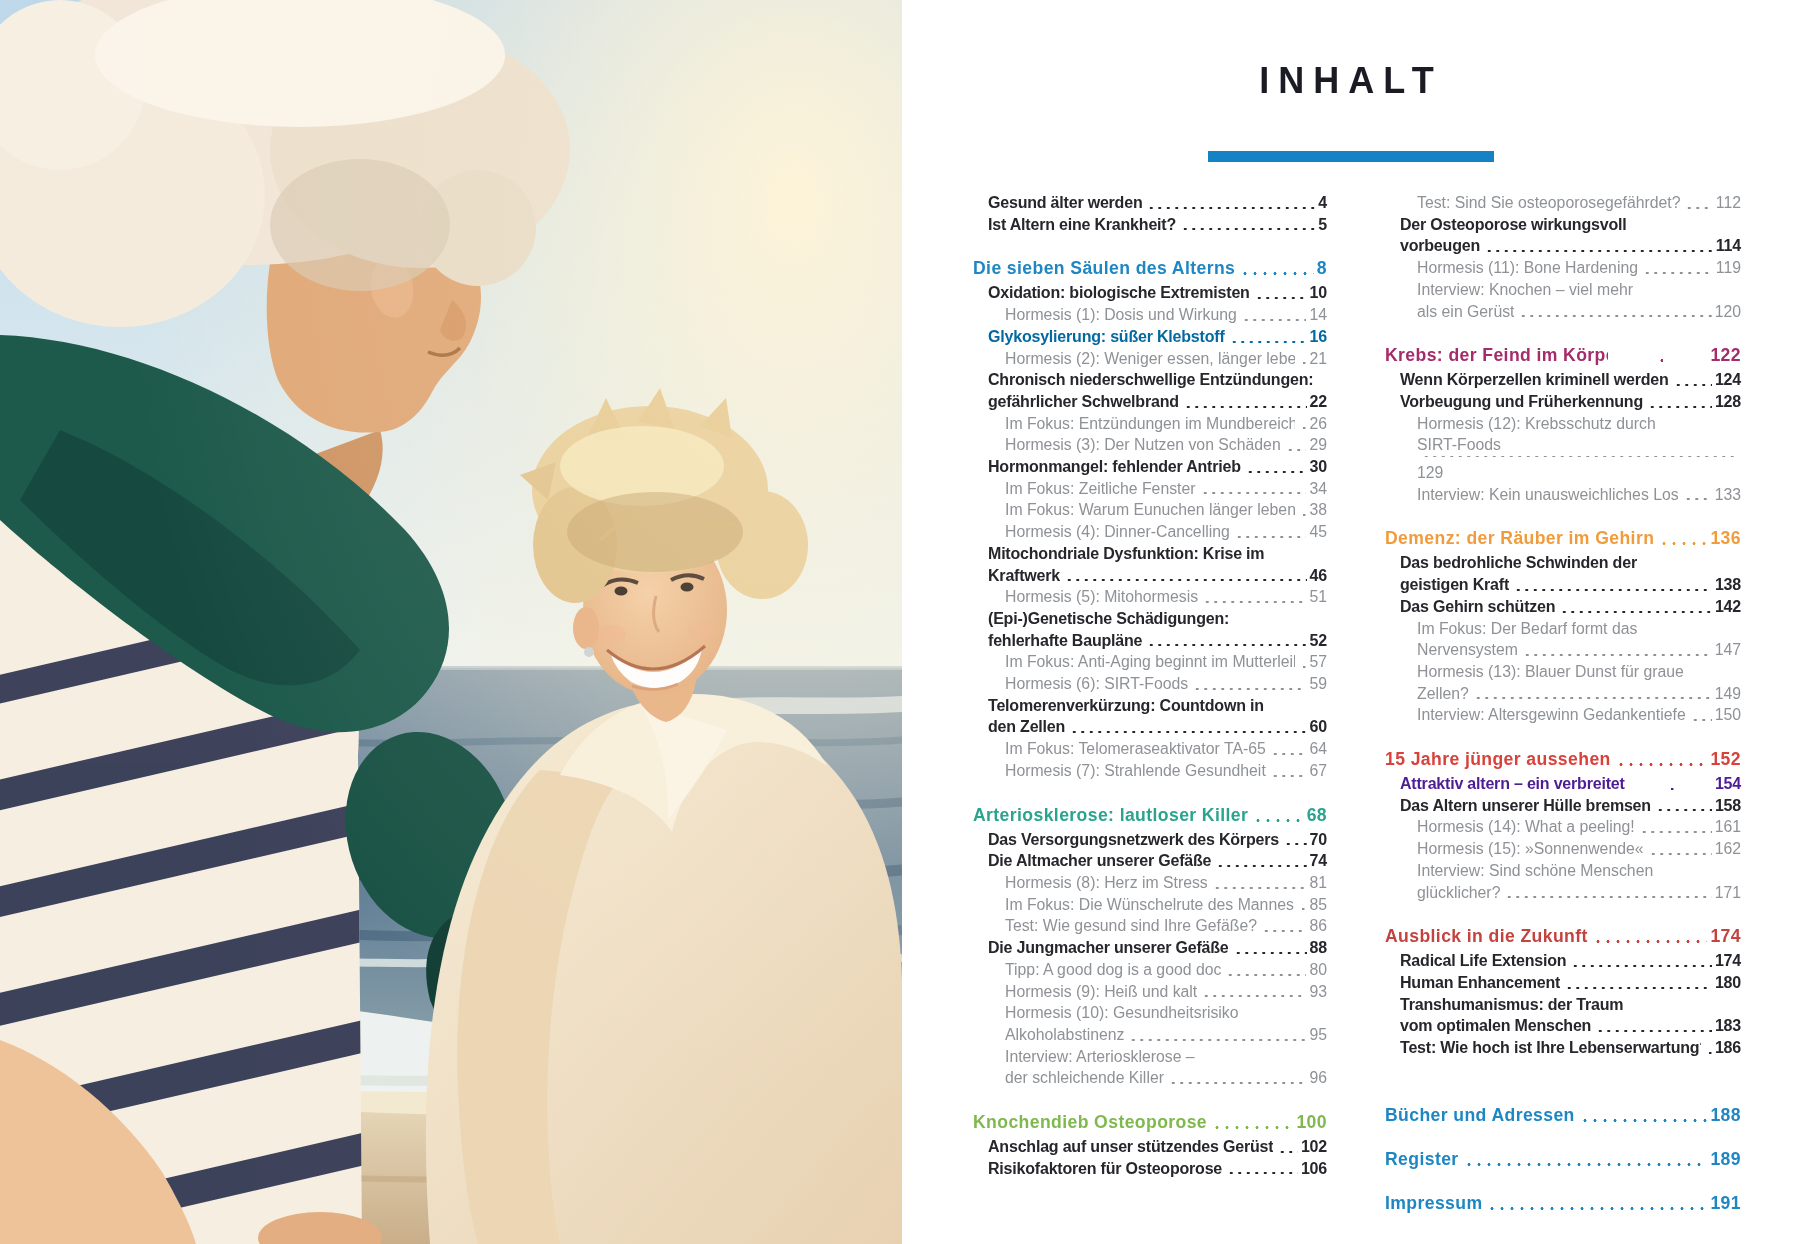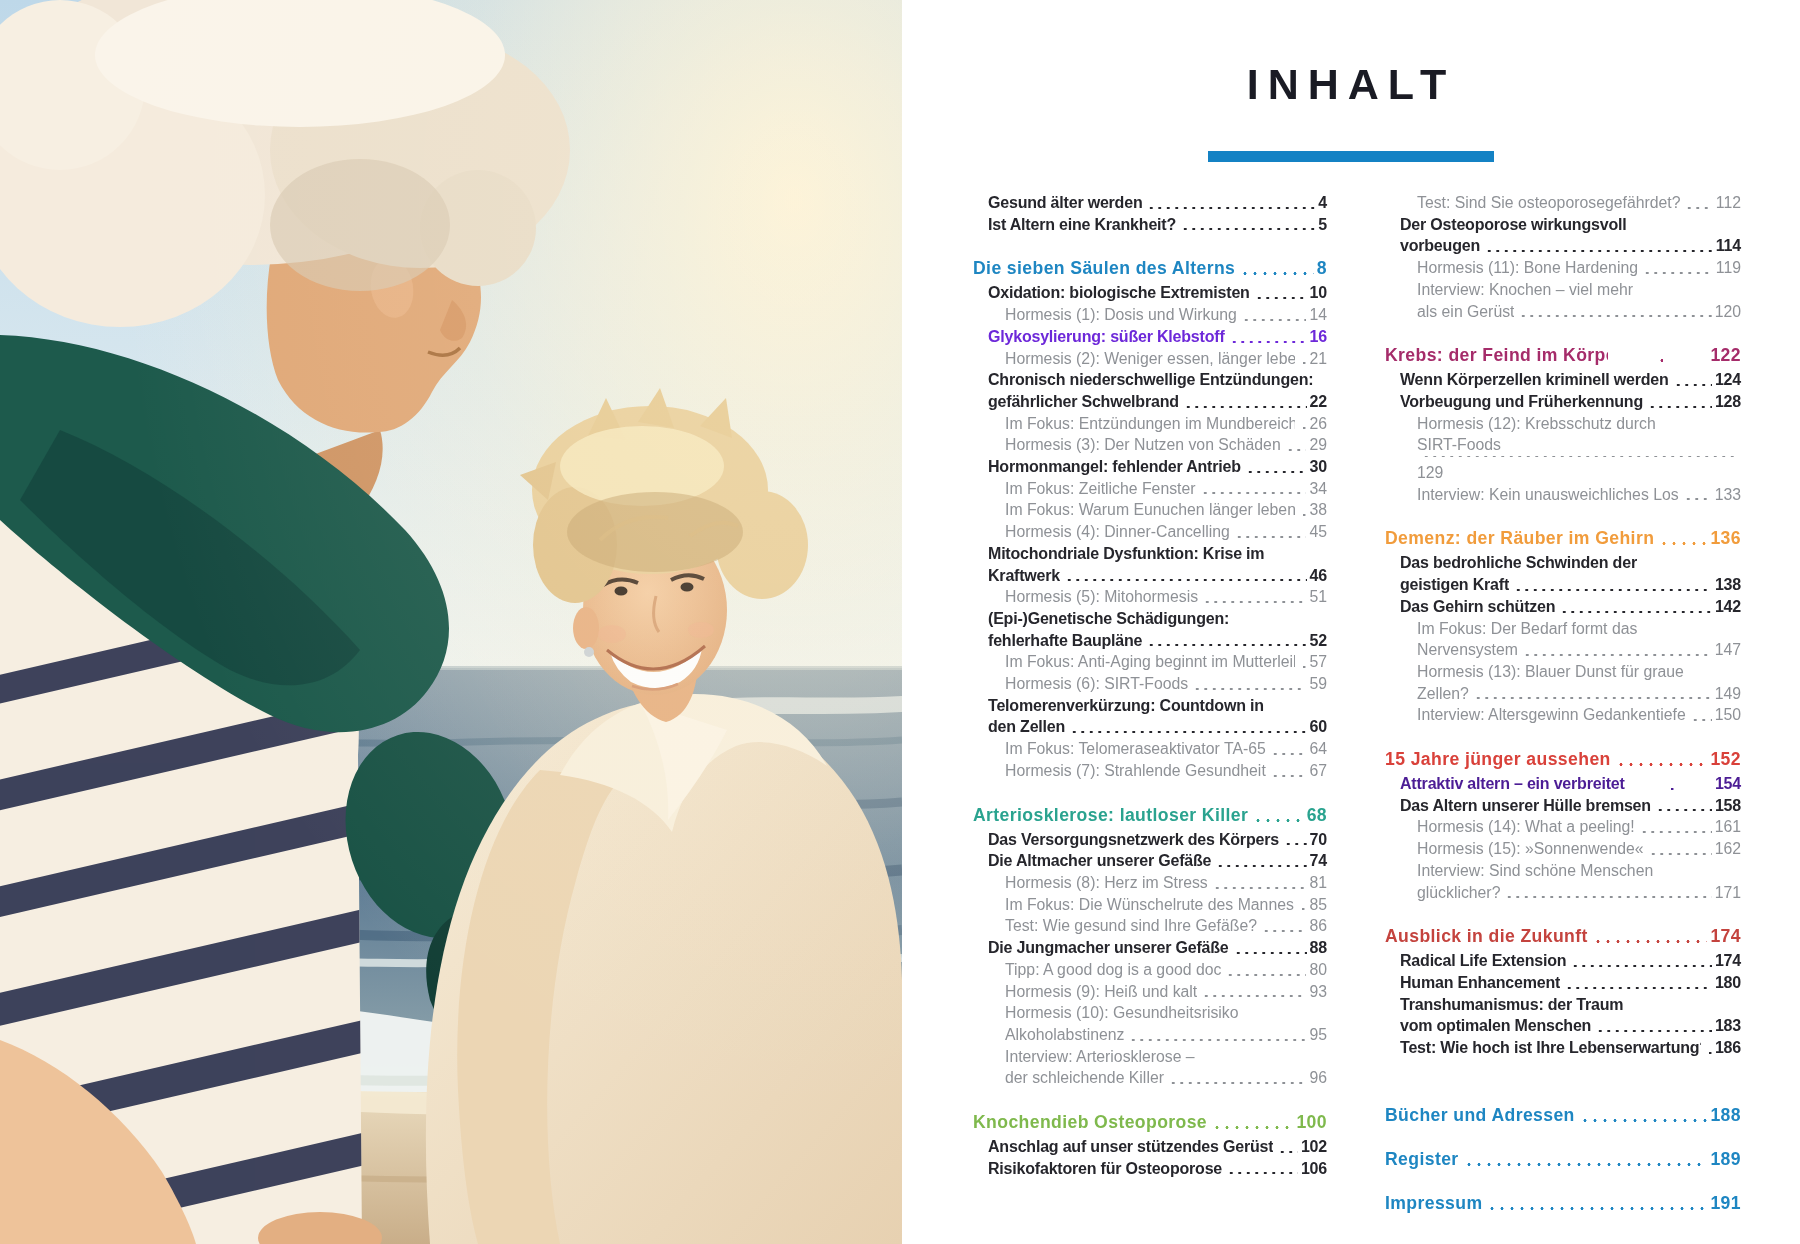--- a/index.html
+++ b/index.html
@@ -5,21 +5,21 @@
   html,body{margin:0;padding:0;}
   body{
     width:1800px;height:1244px;position:relative;overflow:hidden;
     background:#ffffff;font-family:"Liberation Sans",sans-serif;
   }
   .photo{position:absolute;left:0;top:0;width:902px;height:1244px;overflow:hidden;}
   .photo svg{display:block;}
   .content{position:absolute;left:902px;top:0;width:898px;height:1244px;background:#fff;}
   .title{
     position:absolute;top:60px;left:0;width:898px;text-align:center;
-    font-size:43px;font-weight:700;letter-spacing:9px;color:#1a1b24;
+    font-size:36px;font-weight:700;letter-spacing:9px;color:#1a1b24;
   }
   .rule{position:absolute;top:151px;left:306px;width:286px;height:11px;background:#1482c4;}
   .col{position:absolute;top:192px;}
   .col1{left:71px;width:354px;}
   .col2{left:461px;width:356px;margin-left:22px;}
   .row{display:flex;align-items:baseline;line-height:21.7px;font-size:16px;color:#26262c;}
   .row.b{font-weight:700;letter-spacing:-0.2px;padding-left:15px;}
   .row.s{padding-left:32px;font-size:15.8px;font-weight:400;}
   .row.h{font-size:17.6px;font-weight:700;letter-spacing:0.4px;line-height:24px;margin-bottom:2px;padding-left:0;}
   .gap-std{margin-top:21px;}
@@ -206,21 +206,21 @@
       <div class="row b" style="color: rgb(38, 38, 44);">
         <span class="t">Oxidation: biologische Extremisten</span>
         <span class="lead"></span>
         <span class="pg">10</span>
       </div>
       <div class="row s" style="color: rgb(142, 145, 150);">
         <span class="t">Hormesis (1): Dosis und Wirkung</span>
         <span class="lead"></span>
         <span class="pg">14</span>
       </div>
-      <div class="row b" style="color: #6d28d9;">
+      <div class="row b" style="color: #0369a1;">
         <span class="t">Glykosylierung: süßer Klebstoff</span>
         <span class="lead"></span>
         <span class="pg">16</span>
       </div>
       <div class="row s" style="color: rgb(142, 145, 150);">
         <span class="t">Hormesis (2): Weniger essen, länger leben</span>
         <span class="lead"></span>
         <span class="pg">21</span>
       </div>
       <div class="row b" style="color: rgb(38, 38, 44);">

